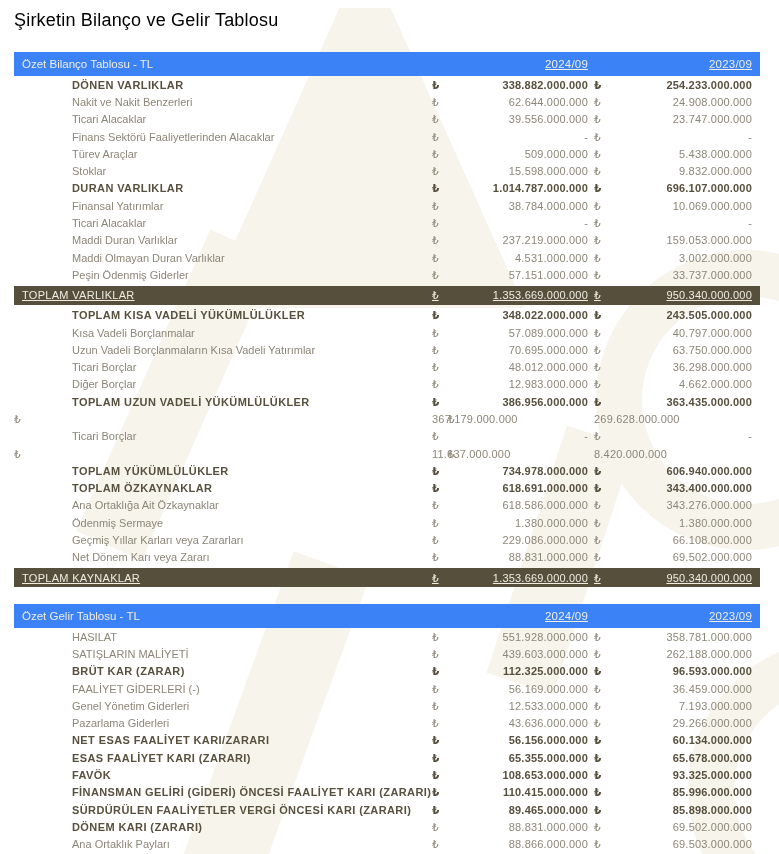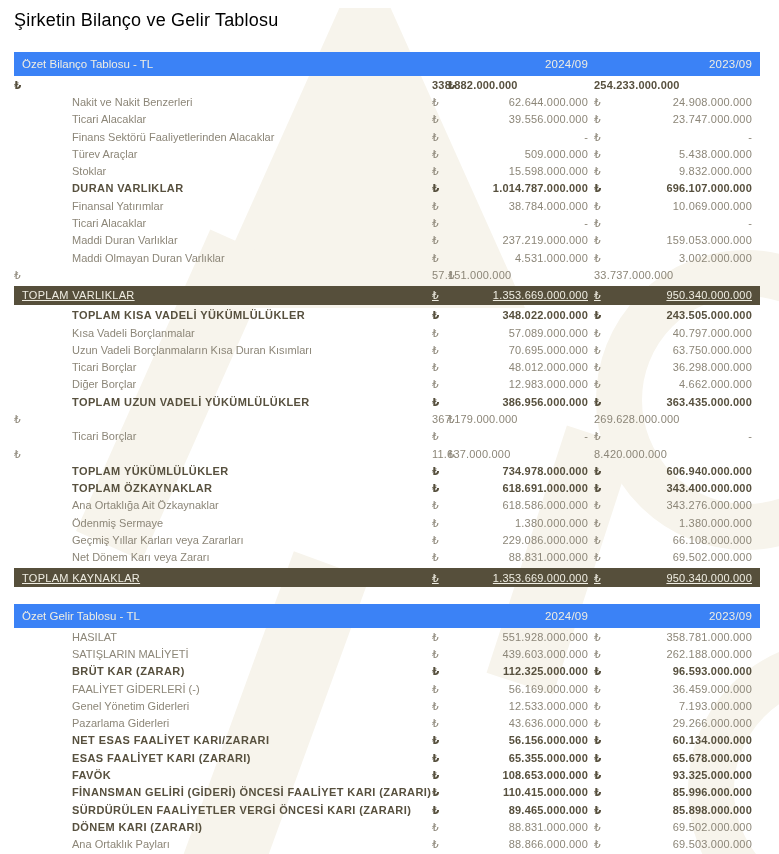--- a/index.html
+++ b/index.html
@@ -32,21 +32,21 @@
   .grid-row{
     display:grid;
     grid-template-columns:1fr 16px 146px 16px 150px;
     align-items:center;
   }
   .bar{
     background:#3b82f6;color:#efede2;height:24px;
     font-size:11.5px;
   }
   .bar .label{padding-left:8px;}
-  .bar .val{color:#efede2;}
+  .bar .val{color:#efede2;text-decoration:underline;}
 
   .row{height:17.3px;font-size:11px;color:#8c8678;}
   .row .label{padding-left:58px;white-space:nowrap;overflow:hidden;}
   .row.section{font-weight:bold;color:#57503e;letter-spacing:0.4px;}
   .row.label-bold .label{font-weight:bold;color:#57503e;letter-spacing:0.4px;}
   .row.total{
     background:#564f3b;color:#efede2;height:19px;margin:2px 0;
     font-size:11px;
     text-decoration:underline;
   }
@@ -72,20 +72,21 @@
   <div class="fin-table balance">
     <div class="grid-row bar">
       <div class="label">Özet Bilanço Tablosu - TL</div>
       <div class="lira"></div>
       <div class="val">2024/09</div>
       <div class="lira"></div>
       <div class="val v2">2023/09</div>
     </div>
     <div>
         <div class="grid-row row section">
+          <div class="label">DÖNEN VARLIKLAR</div>
           <div class="lira">₺</div>
           <div class="val">338.882.000.000</div>
           <div class="lira">₺</div>
           <div class="val v2">254.233.000.000</div>
         </div>
         <div class="grid-row row item">
           <div class="label">Nakit ve Nakit Benzerleri</div>
           <div class="lira">₺</div>
           <div class="val">62.644.000.000</div>
           <div class="lira">₺</div>
@@ -148,20 +149,21 @@
           <div class="val v2">159.053.000.000</div>
         </div>
         <div class="grid-row row item">
           <div class="label">Maddi Olmayan Duran Varlıklar</div>
           <div class="lira">₺</div>
           <div class="val">4.531.000.000</div>
           <div class="lira">₺</div>
           <div class="val v2">3.002.000.000</div>
         </div>
         <div class="grid-row row item">
+          <div class="label">Peşin Ödenmiş Giderler</div>
           <div class="lira">₺</div>
           <div class="val">57.151.000.000</div>
           <div class="lira">₺</div>
           <div class="val v2">33.737.000.000</div>
         </div>
         <div class="grid-row row total">
           <div class="label">TOPLAM VARLIKLAR</div>
           <div class="lira">₺</div>
           <div class="val">1.353.669.000.000</div>
           <div class="lira">₺</div>
@@ -175,21 +177,21 @@
           <div class="val v2">243.505.000.000</div>
         </div>
         <div class="grid-row row item">
           <div class="label">Kısa Vadeli Borçlanmalar</div>
           <div class="lira">₺</div>
           <div class="val">57.089.000.000</div>
           <div class="lira">₺</div>
           <div class="val v2">40.797.000.000</div>
         </div>
         <div class="grid-row row item">
-          <div class="label">Uzun Vadeli Borçlanmaların Kısa Duran Kısımları</div>
+          <div class="label">Uzun Vadeli Borçlanmaların Kısa Vadeli Yatırımlar</div>
           <div class="lira">₺</div>
           <div class="val">70.695.000.000</div>
           <div class="lira">₺</div>
           <div class="val v2">63.750.000.000</div>
         </div>
         <div class="grid-row row item">
           <div class="label">Ticari Borçlar</div>
           <div class="lira">₺</div>
           <div class="val">48.012.000.000</div>
           <div class="lira">₺</div>

